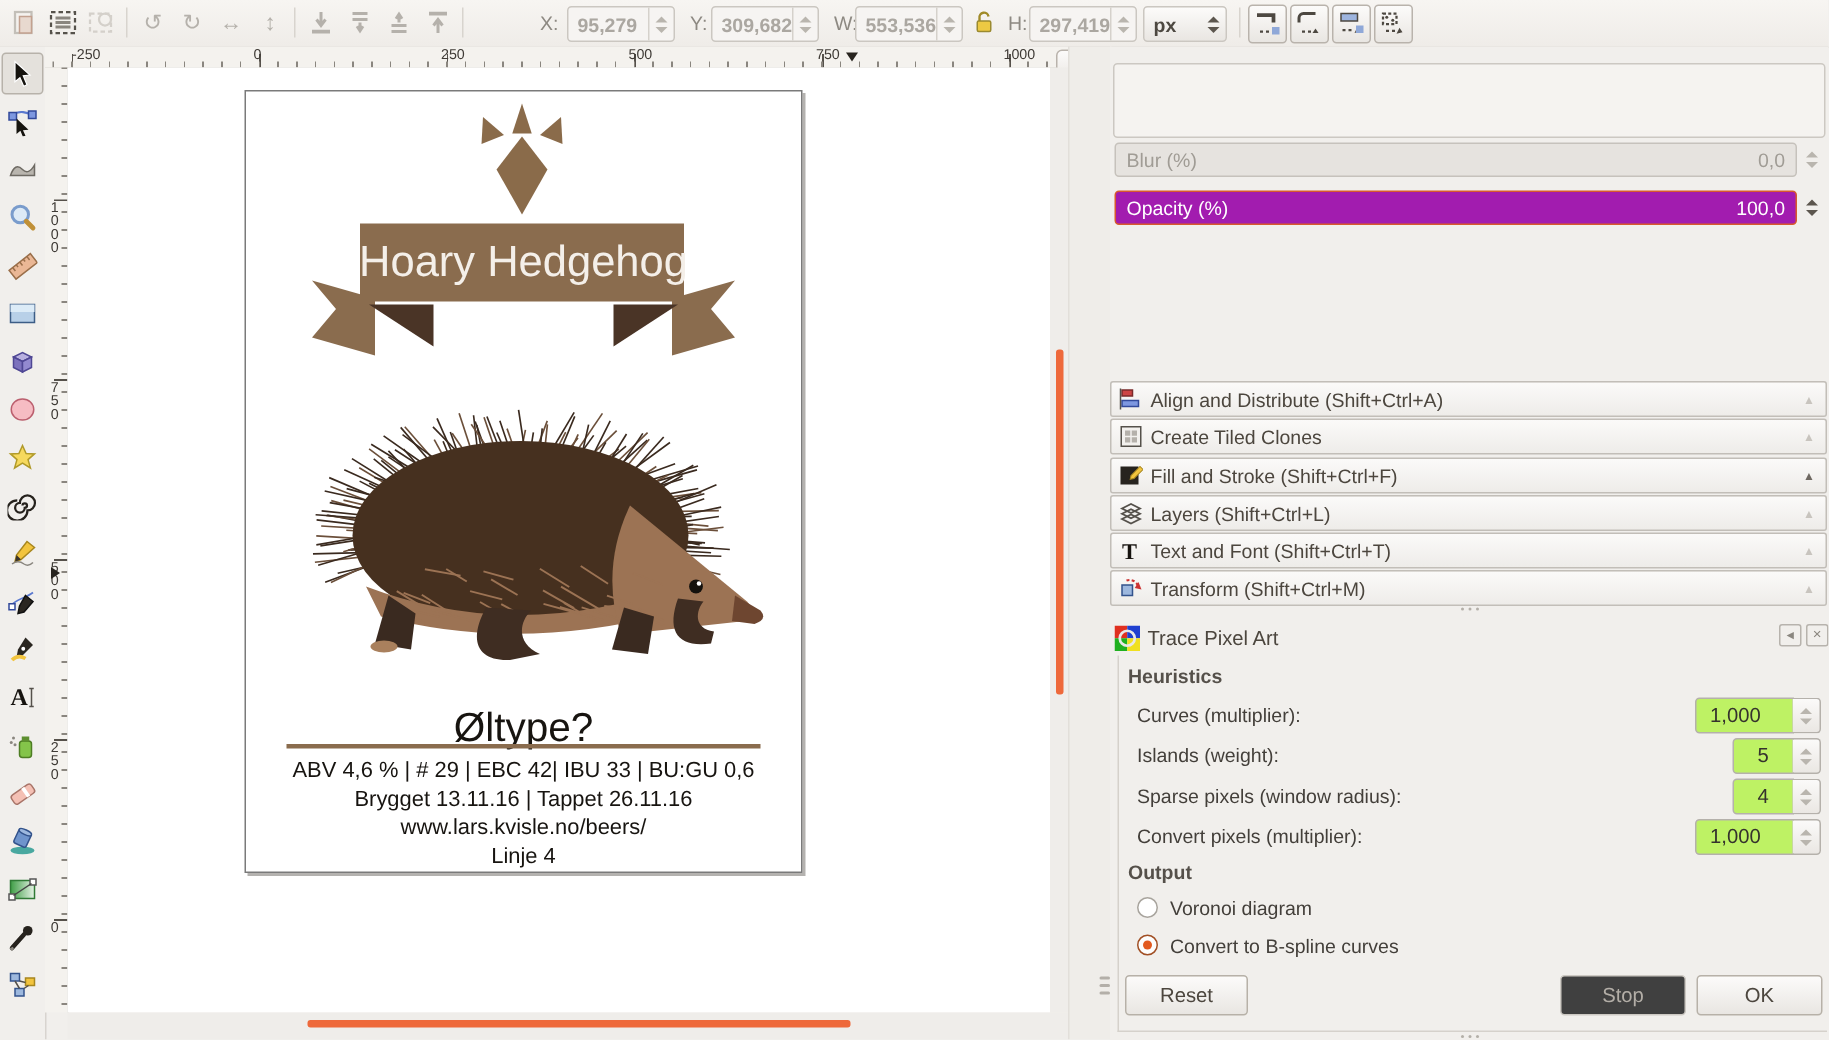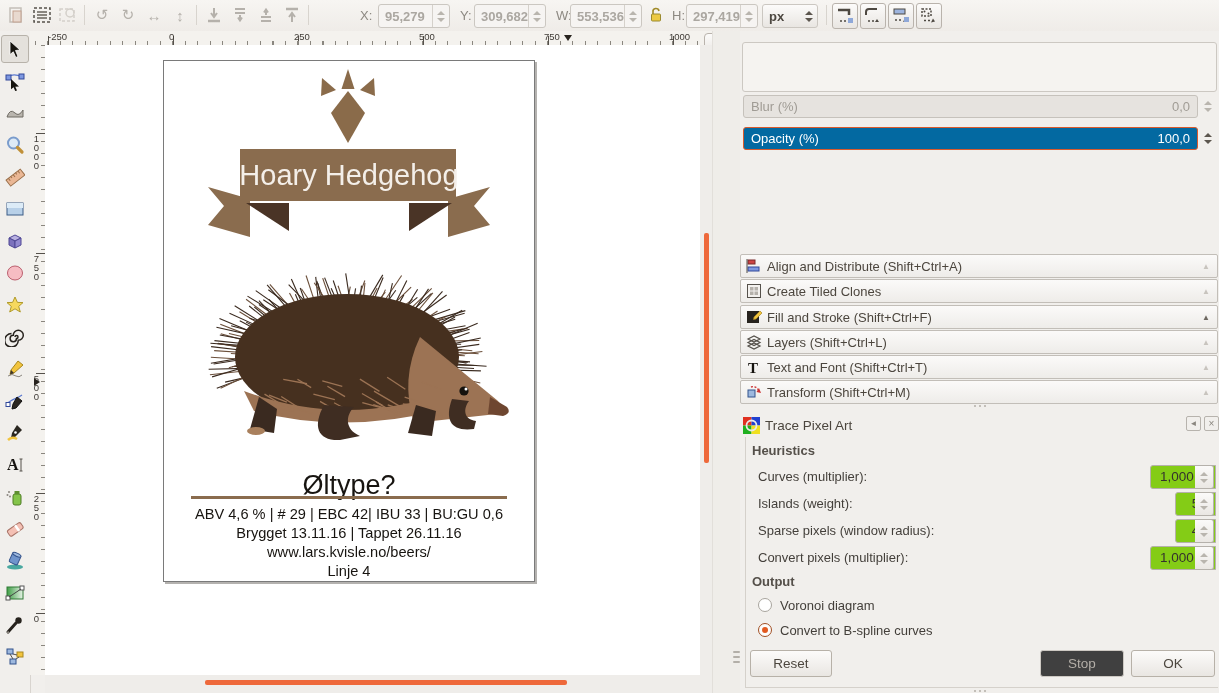--- a/index.html
+++ b/index.html
@@ -69,21 +69,21 @@
   #splitter{left:712px;top:31px;width:28px;height:662px;background:#efede9;border-left:1px solid #e2dfda;}
   .vgrip{position:absolute;left:20px;width:7px;height:2px;background:#b3afa8;border-radius:1px;}
   .hgrip{position:absolute;width:2px;height:2px;background:#b3afa8;border-radius:1px;}
   
   #dock{left:740px;top:31px;width:479px;height:662px;background:#f1efec;}
   #fs-placeholder{left:2px;top:11px;width:473px;height:48px;background:#f5f3f0;
       border:1px solid #ccc8c2;border-radius:3px;}
   .slider{left:3px;width:455px;height:23px;border-radius:3px;display:flex;align-items:center;
           font-size:13px;box-sizing:border-box;}
   #blur-slider{top:64px;background:#e6e3df;border:1px solid #c6c2bc;color:#a09c95;}
-  #opacity-slider{top:96px;background:#0369a1;border:1px solid #d85a2d;color:#fff;}
+  #opacity-slider{top:96px;background:#a21caf;border:1px solid #d85a2d;color:#fff;}
   .slname{flex:1;padding-left:7px;} .slval{padding-right:7px;}
   .slspin{position:absolute;left:461px;width:14px;height:23px;display:flex;flex-direction:column;
           align-items:center;justify-content:center;gap:3px;}
   
   .dockbar{position:absolute;left:0px;width:478px;height:24px;box-sizing:border-box;
      background:linear-gradient(#fbfaf9,#eeece9);border:1px solid #c2beb8;border-radius:2px;
      display:flex;align-items:center;}
   .dockbar svg{margin-left:5px;}
   .dbl{margin-left:5px;font-size:13px;color:#4c463e;}
   .dbarrow{position:absolute;right:7px;top:7px;font-size:8px;color:#c8c4be;}
@@ -93,21 +93,21 @@
   #trace-title{left:0;top:382px;width:479px;height:24px;display:flex;align-items:center;}
   #trace-title svg{margin-left:3px;}
   #trace-title .dbl{font-size:13.5px;}
   .minibtn{position:absolute;top:385px;width:13px;height:13px;border:1px solid #b7b3ad;border-radius:2px;
      display:flex;align-items:center;justify-content:center;font-size:8px;color:#8a867f;background:#f1efec;}
   #trace-content{left:5px;top:406px;width:473px;height:251px;border-left:1px solid #d5d1cb;
      border-bottom:1px solid #d5d1cb;box-sizing:border-box;}
   .sechead{position:absolute;left:12px;font-size:13px;font-weight:bold;color:#55504a;}
   .frow-label{position:absolute;left:18px;font-size:13px;color:#433f3a;height:24px;line-height:24px;}
   .spinbox{position:absolute;height:24px;box-sizing:border-box;border:1px solid #b5b1ab;
-     border-radius:3px 0 0 3px;background:#84cc16;font-size:13.5px;color:#35322d;line-height:22px;margin-left:20px;}
+     border-radius:3px 0 0 3px;background:#bef264;font-size:13.5px;color:#35322d;line-height:22px;}
   .spinbox.wide{left:390px;width:66px;padding-left:9px;}
   .spinbox.narrow{left:415px;width:41px;text-align:center;}
   .spinbtns{position:absolute;left:455px;width:19px;height:24px;box-sizing:border-box;
      border:1px solid #b5b1ab;border-left:none;border-radius:0 3px 3px 0;
      background:linear-gradient(#fbfaf9,#eae7e3);display:flex;flex-direction:column;align-items:center;
      justify-content:center;gap:3px;}
   .radio{position:absolute;left:18px;width:14px;height:14px;border-radius:50%;box-sizing:border-box;
      border:1px solid #a8a49d;background:#fff;}
   .radio.sel{border:1px solid #a14f24;background:#fdfdfd;}
   .radio.sel::after{content:"";position:absolute;left:3px;top:3px;width:6px;height:6px;border-radius:50%;

